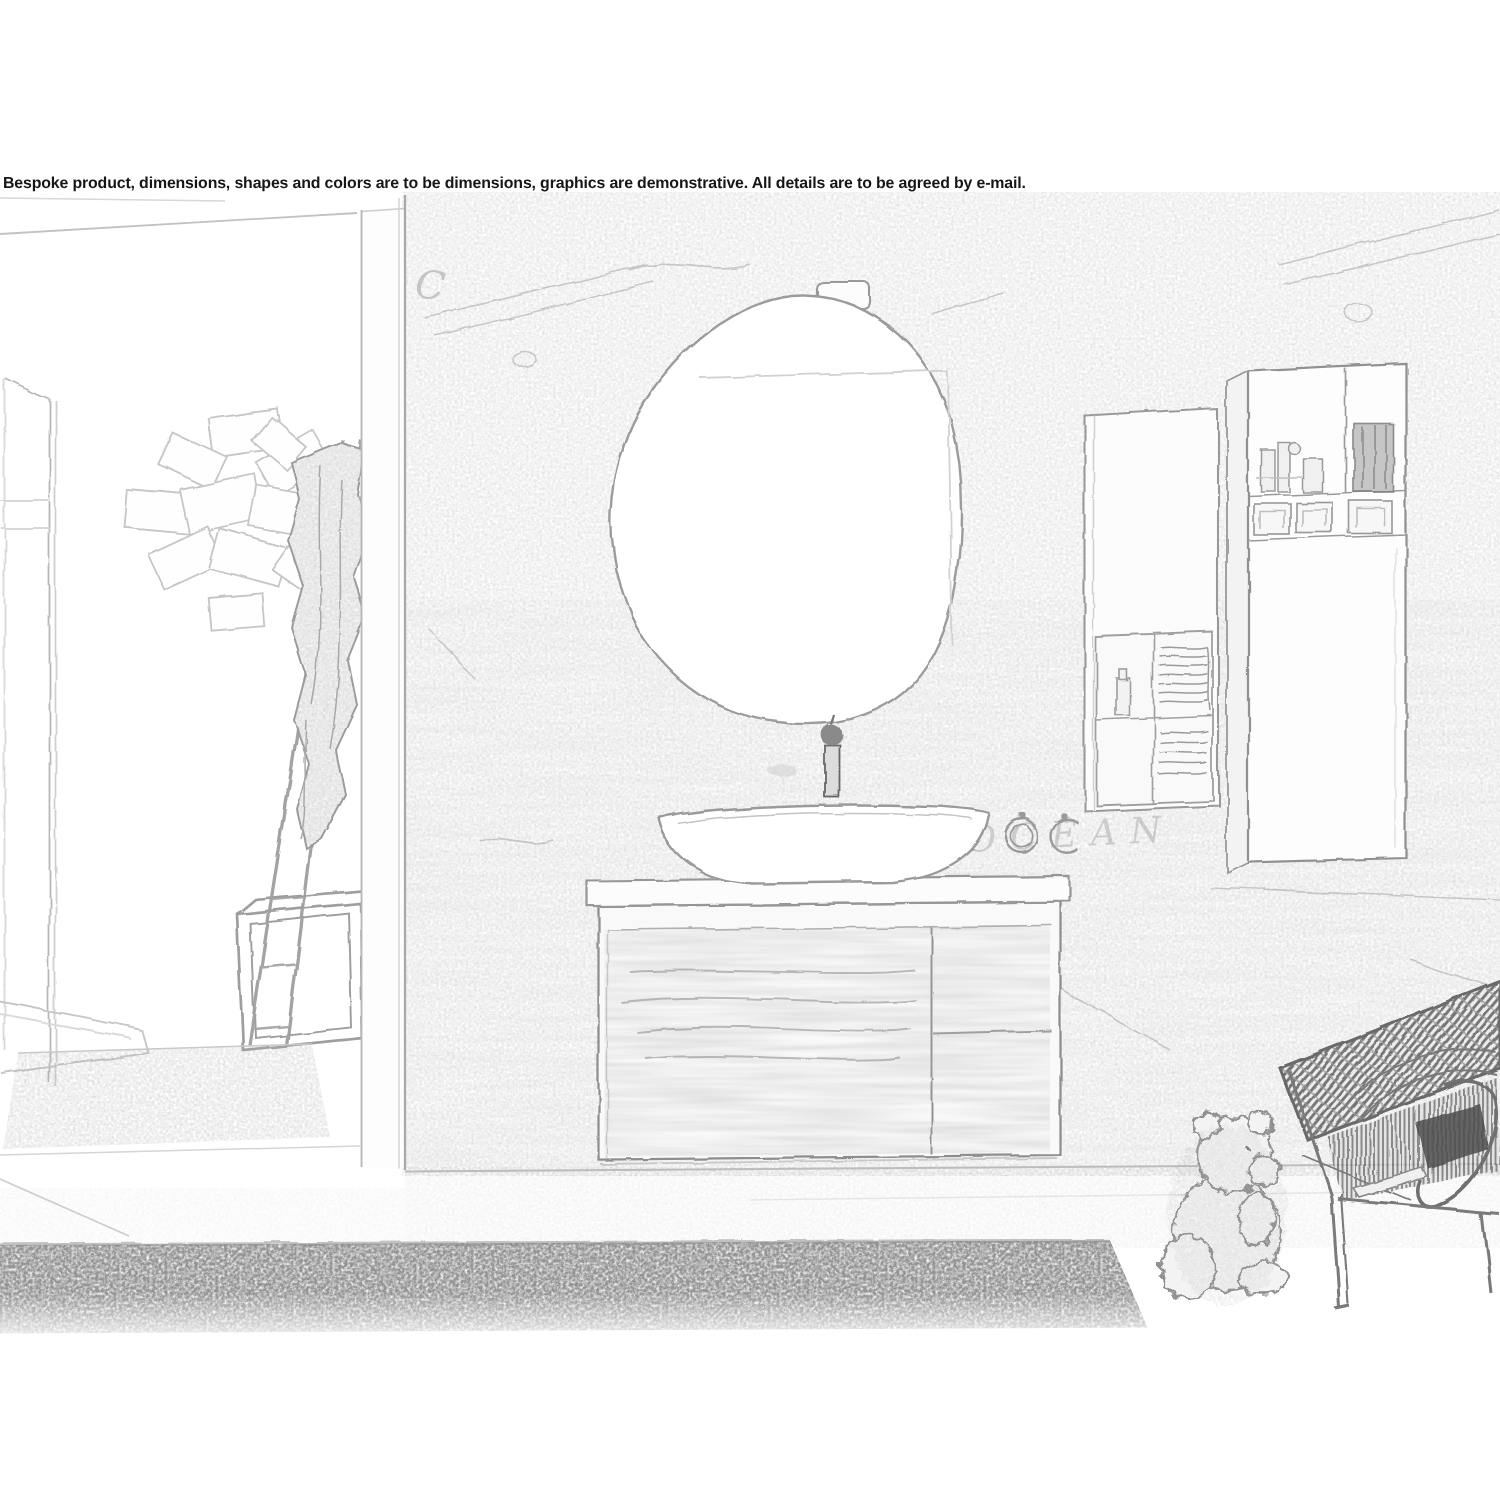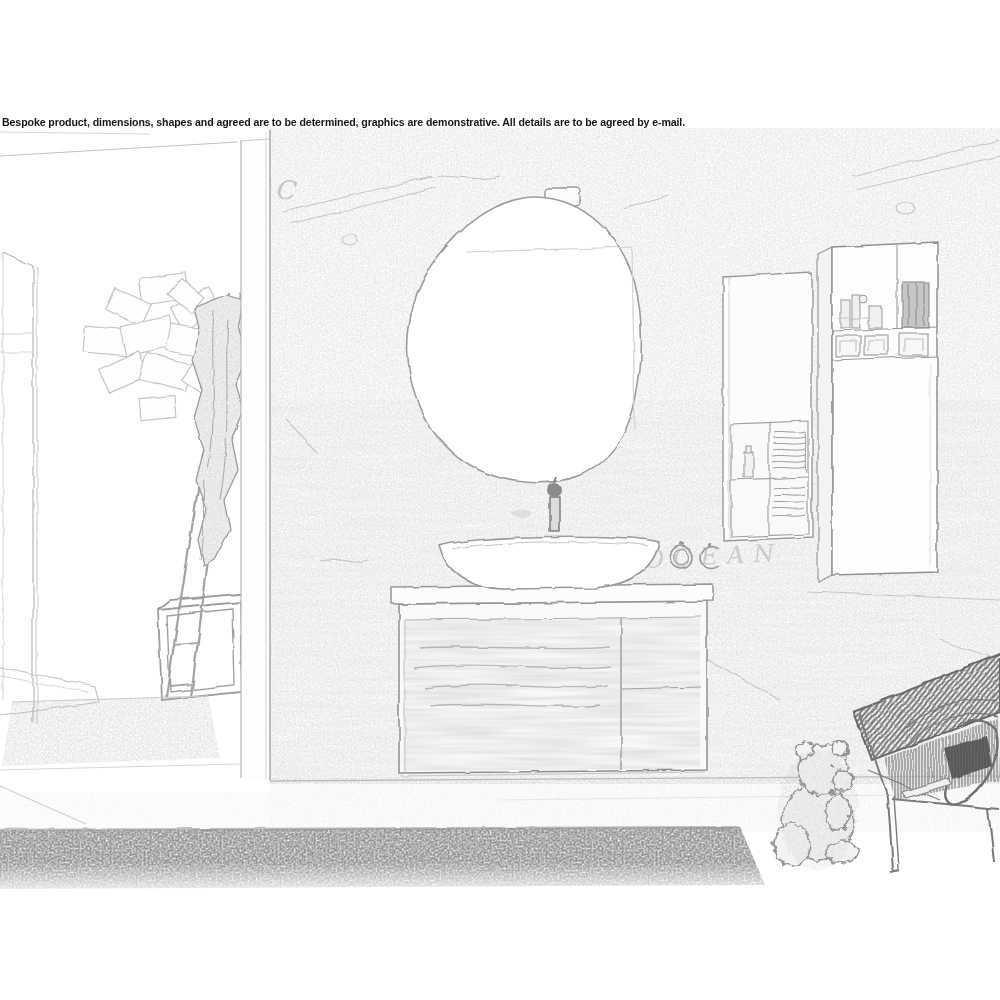--- a/index.html
+++ b/index.html
@@ -7,21 +7,21 @@
           font-family:"Liberation Sans",sans-serif;}
   .disclaimer{position:absolute;left:2px;top:116px;font-size:10.6px;font-weight:700;
               color:#161616;white-space:nowrap;letter-spacing:-0.1px;z-index:5;}
   svg.scene{position:absolute;left:0;top:0;z-index:1;}
 </style>
 </head>
 <body>
 
 <div class="canvas">
 
-  <div class="disclaimer">Bespoke product, dimensions, shapes and agreed are to be determined, graphics are demonstrative. All details are to be agreed by e-mail.</div>
+  <div class="disclaimer">Bespoke product, dimensions, shapes and colors are to be dimensions, graphics are demonstrative. All details are to be agreed by e-mail.</div>
 
   <svg class="scene" width="1000" height="1000" viewBox="0 0 1000 1000">
     <defs>
       <filter id="fSpeckle" x="-5%" y="-5%" width="110%" height="110%">
         <feTurbulence type="fractalNoise" baseFrequency="0.55" numOctaves="2" seed="7" result="n"></feTurbulence>
         <feColorMatrix in="n" type="matrix" values="0 0 0 0 0.42  0 0 0 0 0.42  0 0 0 0 0.42  0.85 0.85 0 0 -0.5" result="s"></feColorMatrix>
         <feComposite in="s" in2="SourceGraphic" operator="in"></feComposite>
       </filter>
       <filter id="fRug" x="-5%" y="-5%" width="110%" height="110%">
         <feTurbulence type="fractalNoise" baseFrequency="0.5" numOctaves="2" seed="11" result="n"></feTurbulence>

